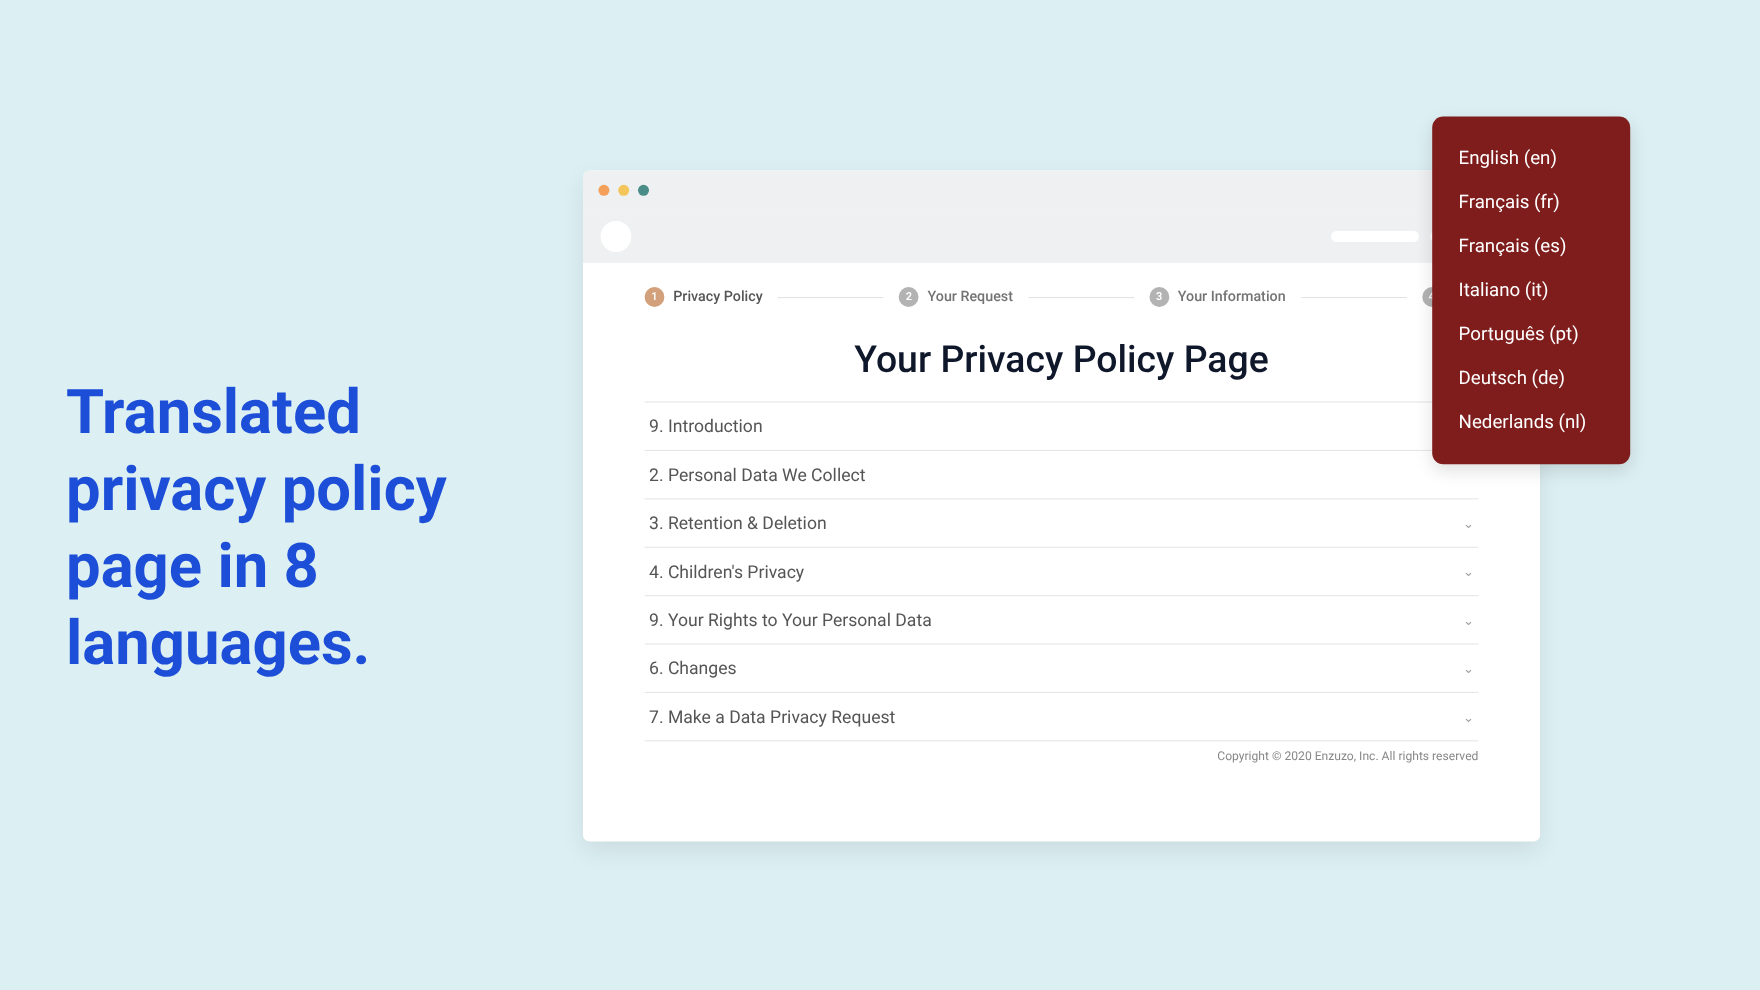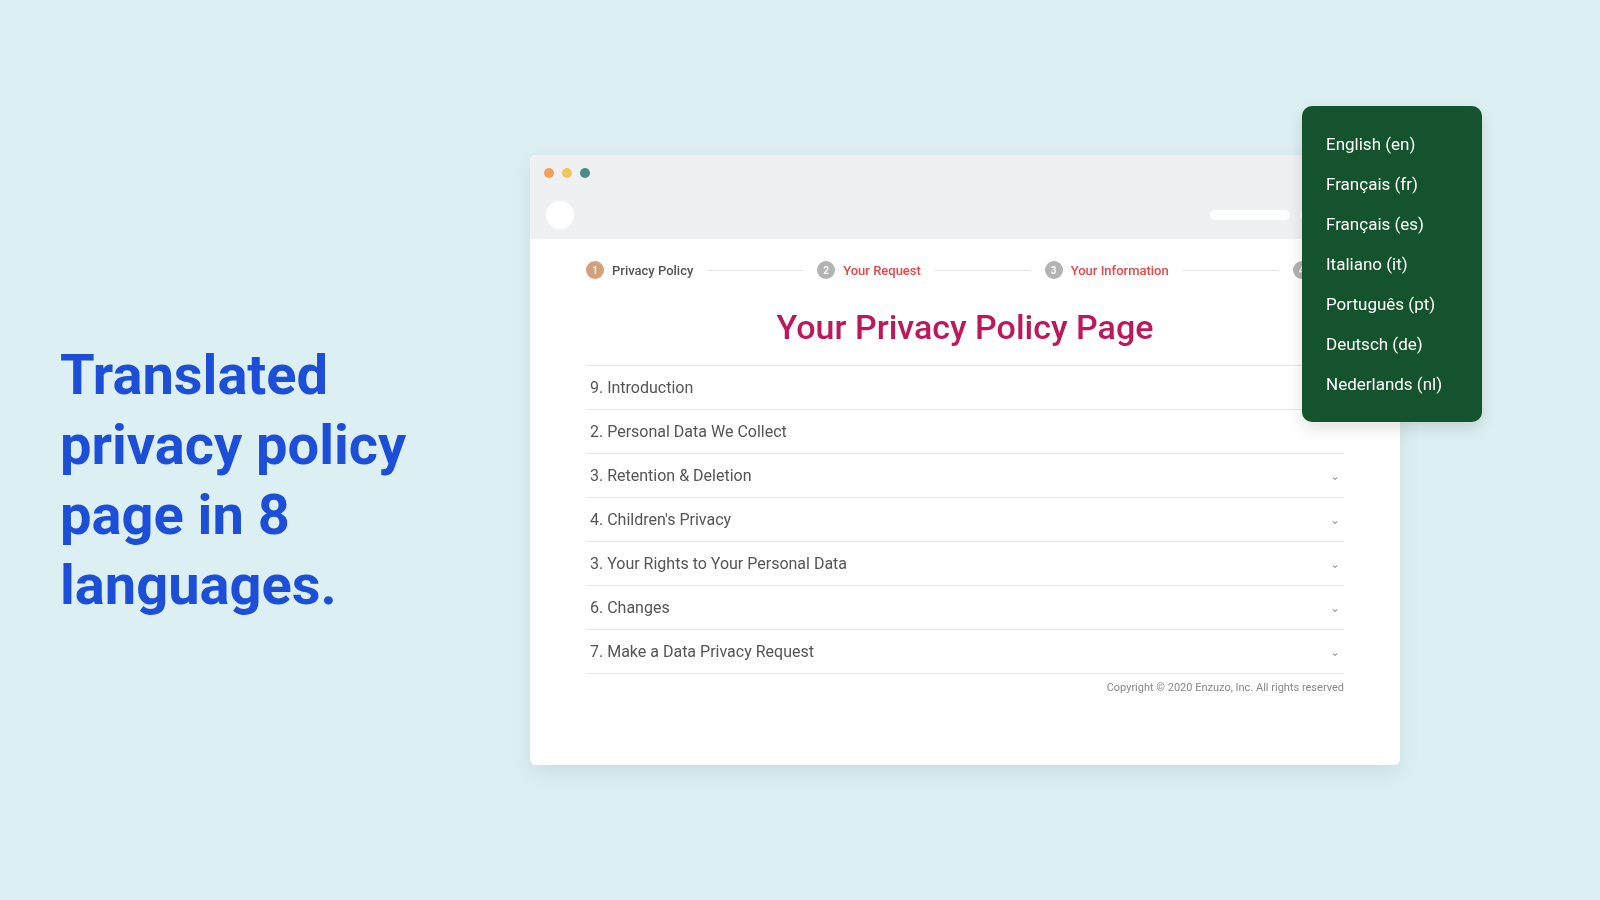--- a/index.html
+++ b/index.html
@@ -76,32 +76,32 @@
     display: flex; align-items: center; justify-content: center;
     font-weight: 600;
   }
   .step.inactive .step-num { background: #b3b3b3; }
   .step-label {
     font-size: 13px;
     color: #555;
     font-weight: 500;
     white-space: nowrap;
   }
-  .step.inactive .step-label { color: #ef4444; }
+  .step.inactive .step-label { color: #737373; }
   .step-line {
     flex: 1;
     height: 1px;
     background: #e3e3e3;
     margin: 0 14px;
   }
   .page-title {
     text-align: center;
     font-size: 34px;
     font-weight: 500;
-    color: #be185d;
+    color: #0f172a;
     margin: 18px 0 18px 0;
   }
   .accordion {
     padding: 0 56px;
   }
   .acc-item {
     border-bottom: 1px solid #e6e6e6;
     padding: 12px 4px;
     display: flex;
     align-items: center;
@@ -120,21 +120,21 @@
     text-align: right;
     font-size: 11px;
     color: #888;
     line-height: 1.5;
   }
   .lang-menu {
     position: absolute;
     left: 1302px;
     top: 106px;
     width: 180px;
-    background: #14532d;
+    background: #7f1d1d;
     border-radius: 10px;
     padding: 18px 10px;
     box-shadow: 0 6px 16px rgba(0,0,0,0.12);
   }
   .lang-item {
     color: #ffffff;
     font-size: 17px;
     padding: 10px 14px;
     cursor: pointer;
     white-space: nowrap;
@@ -194,21 +194,21 @@
     </div>
     <div class="acc-item">
       <span>3. Retention &amp; Deletion</span>
       <span class="chev">⌄</span>
     </div>
     <div class="acc-item">
       <span>4. Children's Privacy</span>
       <span class="chev">⌄</span>
     </div>
     <div class="acc-item">
-      <span>3. Your Rights to Your Personal Data</span>
+      <span>9. Your Rights to Your Personal Data</span>
       <span class="chev">⌄</span>
     </div>
     <div class="acc-item">
       <span>6. Changes</span>
       <span class="chev">⌄</span>
     </div>
     <div class="acc-item">
       <span>7. Make a Data Privacy Request</span>
       <span class="chev">⌄</span>
     </div>

